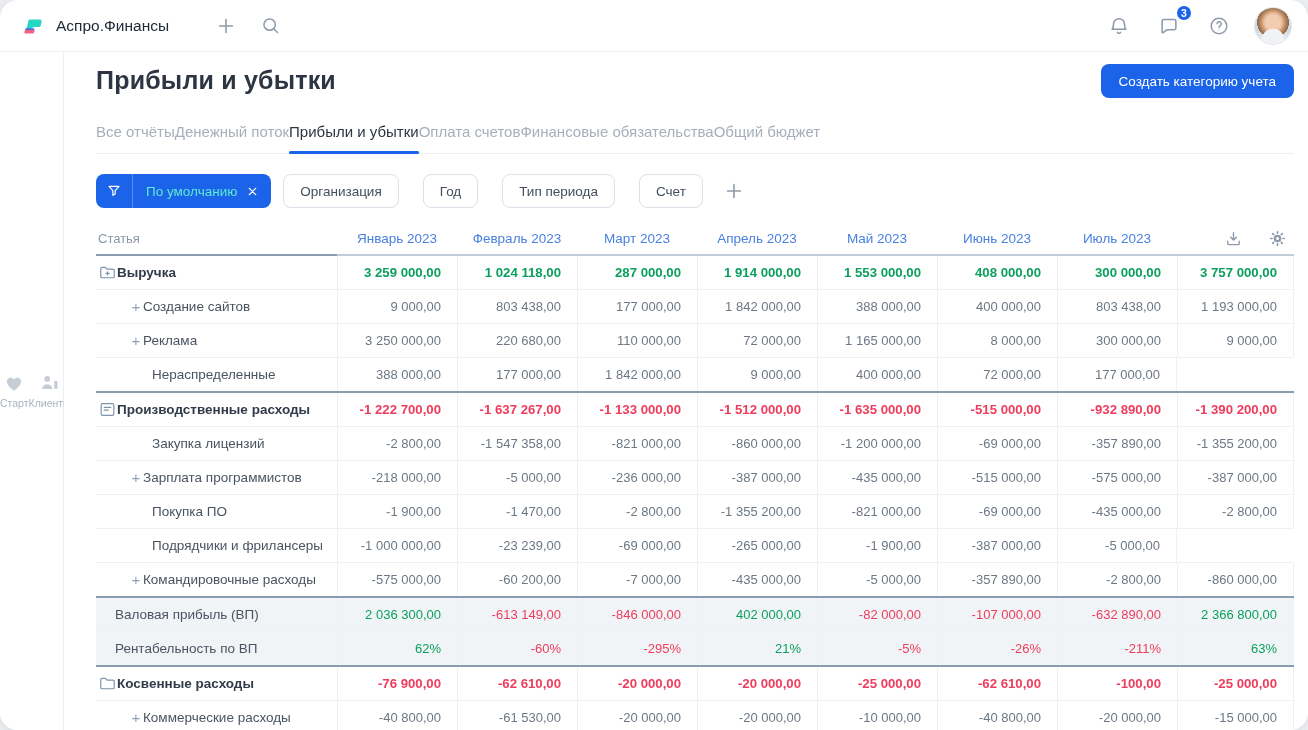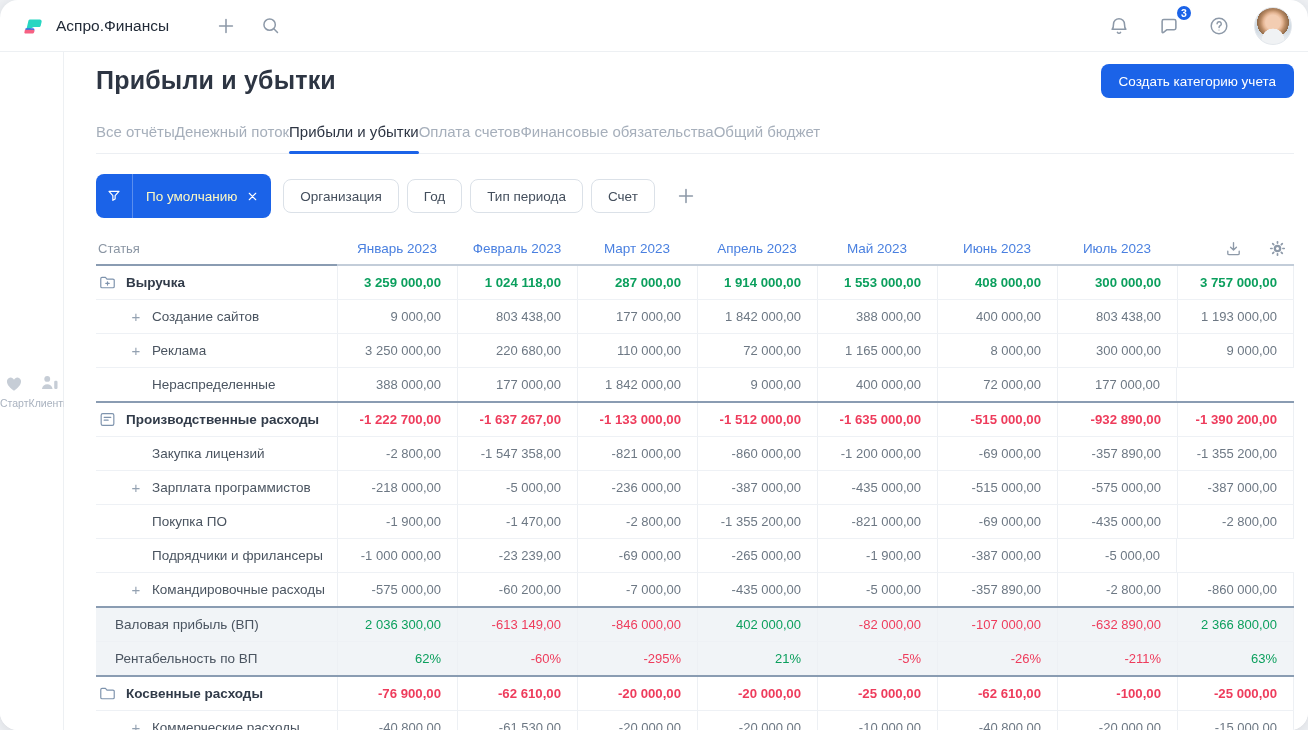--- a/index.html
+++ b/index.html
@@ -40,39 +40,39 @@
   .page-head{display:flex;align-items:flex-start;justify-content:space-between}
   .page-title{margin:2px 0 0;font-size:25px;font-weight:600;color:#2d3543;letter-spacing:.2px}
   .btn-primary{background:var(--accent);color:#fff;border:none;border-radius:8px;height:34px;padding:0 18px;font-size:13.5px;font-weight:400;font-family:inherit;cursor:pointer}
 
   .tabs{display:flex;margin-top:25px;border-bottom:1px solid #eceff3}
   .tab{position:relative;font-size:15px;color:#a6afbb;padding-bottom:13px;cursor:pointer;white-space:nowrap}
   .tab.active{color:#2d3543}
   .tab.active::after{content:"";position:absolute;left:0;right:0;bottom:-1px;height:3px;border-radius:2px;background:var(--accent)}
 
   .filterbar{display:flex;align-items:center;gap:12px;margin-top:20px}
-  .chip-default{display:flex;align-items:center;height:44px;background:var(--accent);border-radius:8px;color:#fef9c3;cursor:pointer;overflow:hidden}
+  .chip-default{display:flex;align-items:center;height:34px;background:var(--accent);border-radius:8px;color:#5eead4;cursor:pointer;overflow:hidden}
   .chip-default .funnel{width:37px;height:100%;display:flex;align-items:center;justify-content:center;border-right:1px solid rgba(255,255,255,.28)}
   .chip-default .txt{padding:0 9px 0 13px;font-size:13.5px;font-weight:500}
   .chip-default .x{display:flex;align-items:center;padding-right:12px;cursor:pointer}
   .chip{height:34px;background:#fff;border:1px solid #dbe1e8;border-radius:8px;padding:0 16px;display:flex;align-items:center;font-size:13.5px;color:#434e5c;font-family:inherit;cursor:pointer;white-space:nowrap}
   .add-filter{margin-left:4px}
 
   
   .table{margin-top:14px}
   .trow{display:grid;grid-template-columns:241px repeat(7,120px) minmax(0,1fr)}
   .cell{display:flex;align-items:center;height:33px;min-width:0;overflow:hidden}
   .thead .cell{height:34px}
   .hcell-label{font-size:13px;color:#8b96a4;padding-left:2px;border-bottom:2px solid var(--strong)}
   .hcell-month{justify-content:center;font-size:13.5px;color:var(--link);border-bottom:2px solid #c3cdd9;cursor:pointer;white-space:nowrap}
   .hcell-icons{justify-content:flex-end;gap:14px;padding-right:2px;border-bottom:2px solid #c3cdd9;color:#98a4b2}
 
   .vcell{justify-content:flex-end;padding-right:16px;font-size:13px;color:#6d7884;border-left:1px solid var(--grid);white-space:nowrap}
   .trow .vcell:last-child{border-right:1px solid var(--grid)}
-  .lcell{gap:9px;font-size:13.5px;color:#4a5460;padding-left:2px;white-space:nowrap}
+  .lcell{font-size:13.5px;color:#4a5460;padding-left:2px;white-space:nowrap}
   .sect-ic{display:flex;color:#7e93ad;flex:0 0 auto}
   .plus-mark{color:#93a1b1;font-size:15px;line-height:1;width:14px;text-align:center;cursor:pointer;flex:0 0 auto}
 
   .r-section .lcell{font-weight:600;color:#313b49}
   .r-section .vcell{font-weight:700;font-size:13.2px}
   .r-sub .lcell{padding-left:56px}
   .r-subplus .lcell{padding-left:33px}
   .r-summary{background:var(--summary-bg)}
   .r-summary .lcell{padding-left:19px}
   .r-summary .vcell{font-weight:400}
@@ -271,21 +271,21 @@
               <path d="M4.5 5h15l-5.8 6.5v5l-3.4 2v-7z"></path>
             </svg>
         </span>
         <span class="txt">По умолчанию</span>
         <span class="x">
           <svg viewBox="0 0 24 24" width="13" height="13" fill="none" stroke="#fff" stroke-width="2" stroke-linecap="round">
               <path d="M6 6l12 12M18 6 6 18"></path>
             </svg>
         </span>
       </div>
-      <div style="display:flex;gap:8px">
+      <div style="display:flex;gap:24px">
           <button class="chip">Организация</button>
           <button class="chip">Год</button>
           <button class="chip">Тип периода</button>
           <button class="chip">Счет</button>
         </div>
       <button class="icon-btn add-filter">
         <svg viewBox="0 0 24 24" width="22" height="22" fill="none" stroke="currentColor" stroke-width="1.7" stroke-linecap="round">
             <path d="M12 5v14M5 12h14"></path>
           </svg>
       </button>

